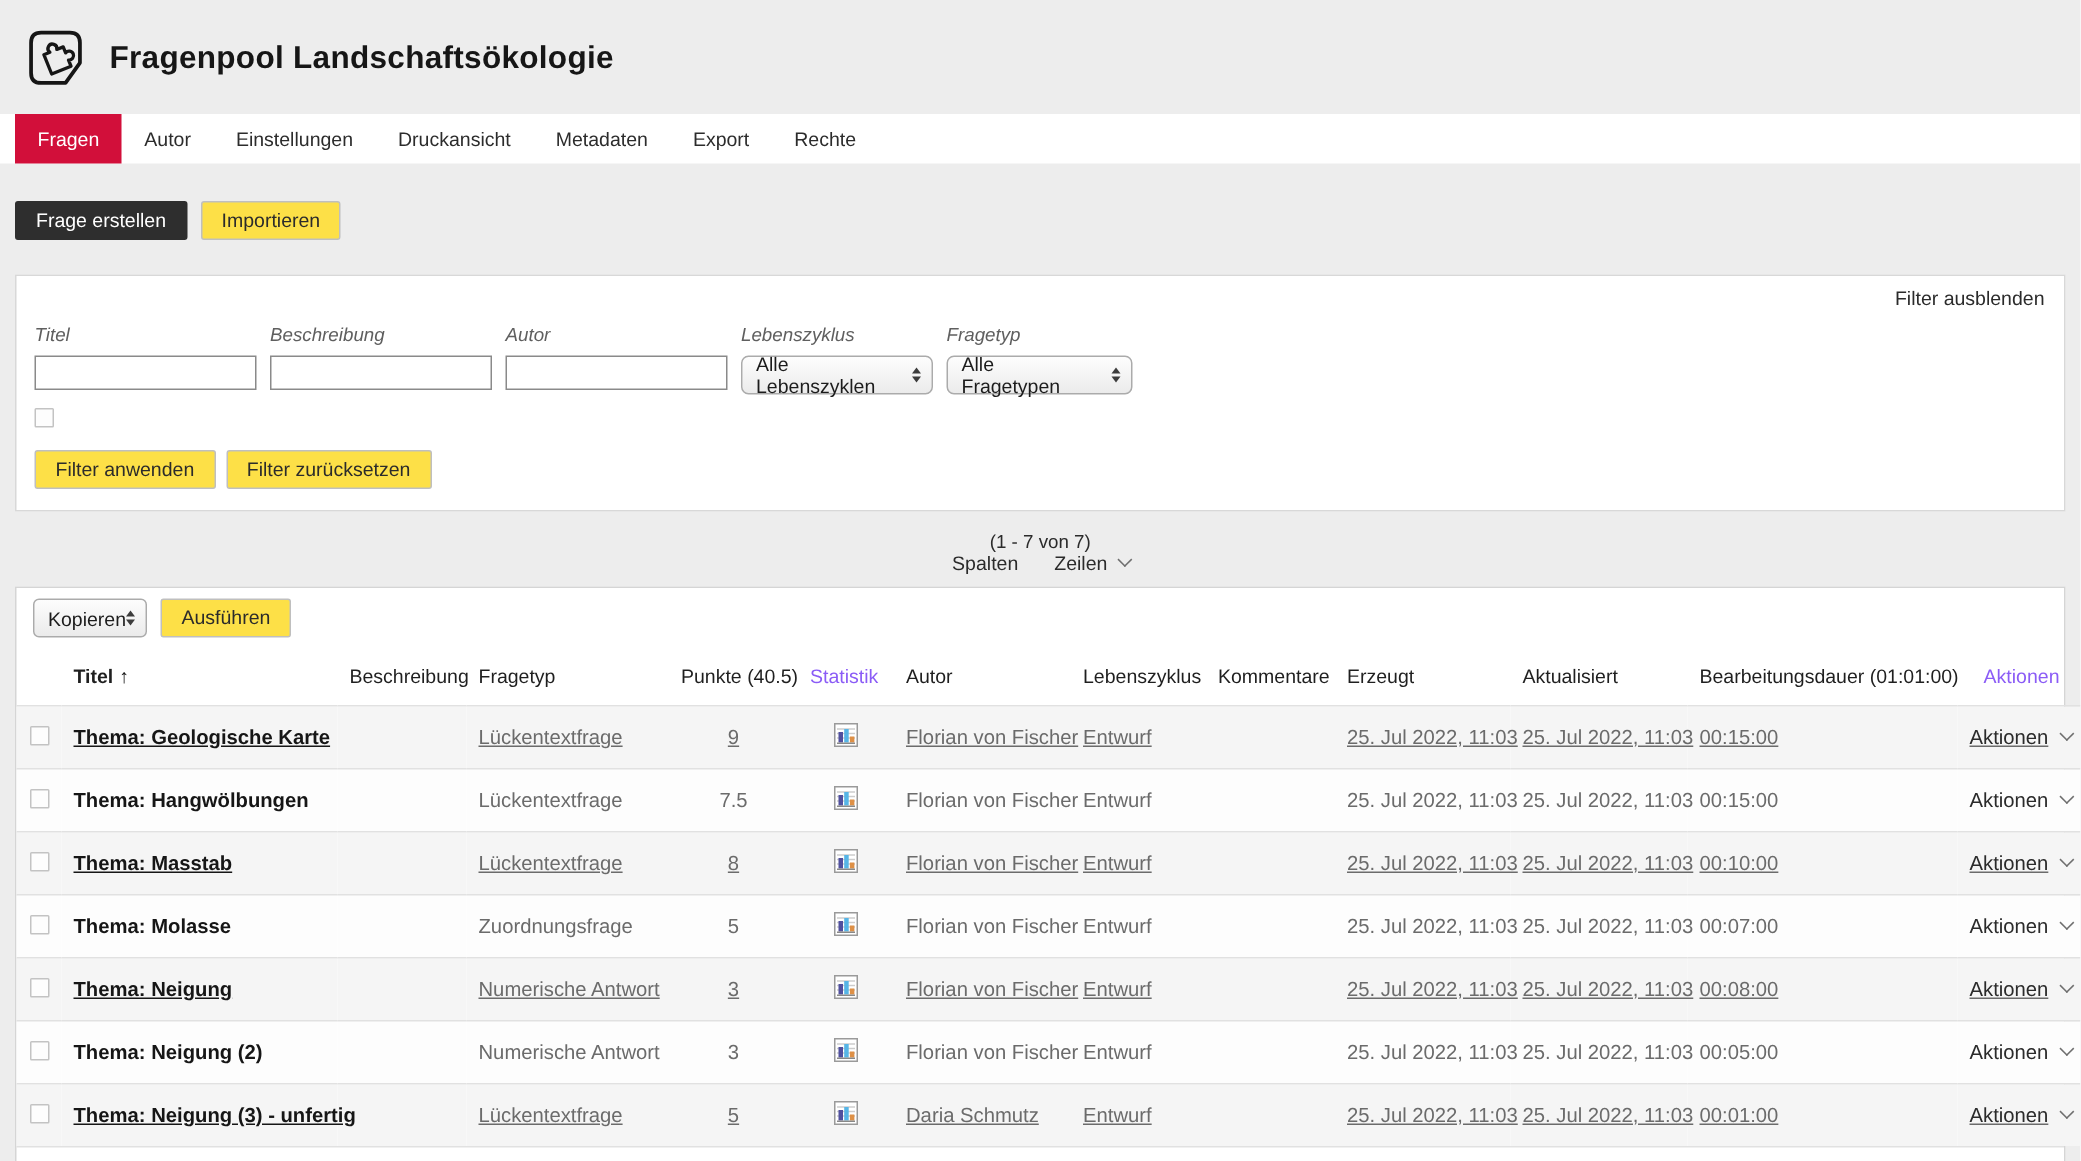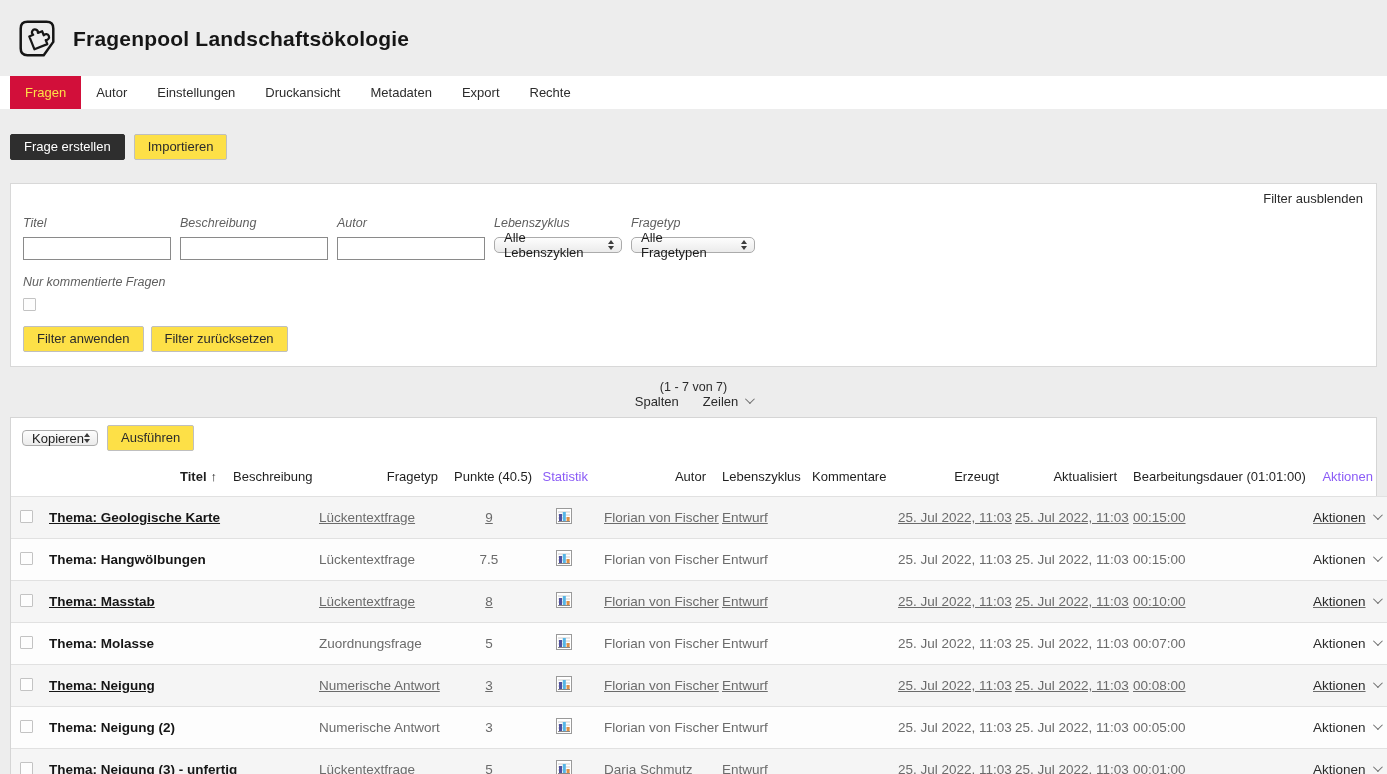--- a/index.html
+++ b/index.html
@@ -10,36 +10,36 @@
     color:#2b2b2b;
     overflow:hidden;
   }
   
   .app-header { display:flex; align-items:center; padding:16px 0 14px 14px; }
   .app-icon { width:46px; height:46px; flex:0 0 auto; }
   .app-title { font-size:21px; font-weight:bold; color:#161616; margin-left:13px; letter-spacing:.2px; }
   
   .tabbar { background:#ffffff; height:33px; display:flex; align-items:stretch; padding-left:10px; }
   .tab { display:flex; align-items:center; padding:0 15px; font-size:13px; color:#2c2c2c; cursor:pointer; }
-  .tab.active { background:#d20f3a; color:#fde047; }
+  .tab.active { background:#d20f3a; color:#ffffff; }
   
   .toolbar { margin:25px 0 0 10px; display:flex; gap:9px; }
   .btn { display:inline-block; font-size:13px; padding:4px 13px; border:1px solid #bfbfbf;
          background:#fde047; color:#2b2b2b; border-radius:2px; cursor:pointer; line-height:16px; }
   .btn.primary { background:#2e2e2e; border-color:#2e2e2e; color:#ffffff; }
   
   .filter-panel { position:relative; margin:23px 10px 0 10px; background:#ffffff;
                   border:1px solid #d8d8d8; padding:8px 14px 14px 12px; }
   .filter-hide { position:absolute; top:7px; right:13px; font-size:13px; color:#2b2b2b; cursor:pointer; }
   .filter-fields { display:flex; margin-top:24px; }
   .ffield { margin-right:9px; }
   .ffield label { display:block; font-size:12.5px; font-style:italic; color:#5f5f5f; margin-bottom:7px; }
   .ffield input[type=text] { width:148px; height:23px; border:1px solid #8a8a8a; background:#fff;
                              font-size:13px; padding:0 5px; border-radius:0; outline:none; }
-  .fakeselect { position:relative; height:16px; border:1px solid #ababab; border-radius:5px;
+  .fakeselect { position:relative; height:26px; border:1px solid #ababab; border-radius:5px;
                 background:linear-gradient(#fdfdfd,#ebebeb); font-size:13px; color:#1c1c1c;
                 display:flex; align-items:center; padding:0 24px 0 9px; cursor:pointer; }
   .fakeselect.w-lifecycle { width:128px; }
   .fakeselect.w-qtype { width:124px; }
   .fakeselect.w-bulk { width:76px; border-radius:4px; }
   .sel-arrows { position:absolute; right:7px; top:50%; transform:translateY(-50%); display:flex;
                 flex-direction:column; gap:2px; }
   .tri-up { width:0; height:0; border-left:3.5px solid transparent; border-right:3.5px solid transparent;
             border-bottom:4.5px solid #3c3c3c; }
   .tri-down { width:0; height:0; border-left:3.5px solid transparent; border-right:3.5px solid transparent;
@@ -54,21 +54,21 @@
               align-items:center; font-size:12.5px; color:#2b2b2b;flex-direction:column; }
   .meta-right { display:flex; gap:24px; font-size:13px; }
   .meta-link { cursor:pointer; color:#2b2b2b; display:inline-flex; align-items:center; }
   .chev { display:inline-block; width:7px; height:7px; border-right:1.4px solid #6f6f6f;
           border-bottom:1.4px solid #6f6f6f; transform:rotate(45deg) translateY(-2px);
           margin-left:7px; margin-bottom:2px; }
   
   .table-box { margin:0 10px; background:#ffffff; border:1px solid #d5d5d5; }
   .cmd-row { padding:7px 11px; display:flex; align-items:center; gap:9px; }
   table { width:100%; border-collapse:collapse; table-layout:fixed; }
-  th { font-size:13px; color:#1f1f1f; font-weight:normal; text-align:right; padding:11px 8px 12px 8px;
+  th { font-size:13px; color:#1f1f1f; font-weight:normal; text-align:left; padding:11px 8px 12px 8px;
        white-space:nowrap; overflow:visible; }
   th.sorted { font-weight:bold; }
   th.nosort { color:#8b5cf6; }
   th a { color:inherit; text-decoration:none; cursor:pointer; }
   .sort-arrow { font-weight:bold; color:#161616; margin-left:4px; font-size:13px; }
   td { font-size:13.5px; color:#6b6b6b; padding:11px 8px; border-top:1px solid #e1e1e1;
        white-space:nowrap; overflow:visible; }
   tr.r-odd td { background:#f5f5f5;text-decoration:underline; }
   tr.r-even td { background:#fdfdfd; }
   td.c-title { font-weight:bold; color:#161616; cursor:pointer; }
@@ -136,21 +136,20 @@
       <label>Fragetyp</label>
       <div class="fakeselect w-qtype">
         <span>Alle Fragetypen</span>
         <span class="sel-arrows">
             <span class="tri-up"></span>
             <span class="tri-down"></span>
           </span>
       </div>
     </div>
   </div>
-  <div class="filter-check-label">Nur kommentierte Fragen</div>
   <input type="checkbox" class="filter-checkbox" style="">
   <div class="filter-buttons">
     <span class="btn">Filter anwenden</span>
     <span class="btn">Filter zurücksetzen</span>
   </div>
 </div>
 
 <div class="meta-row">
   <span>(1 - 7 von 7)</span>
   <span class="meta-right">

